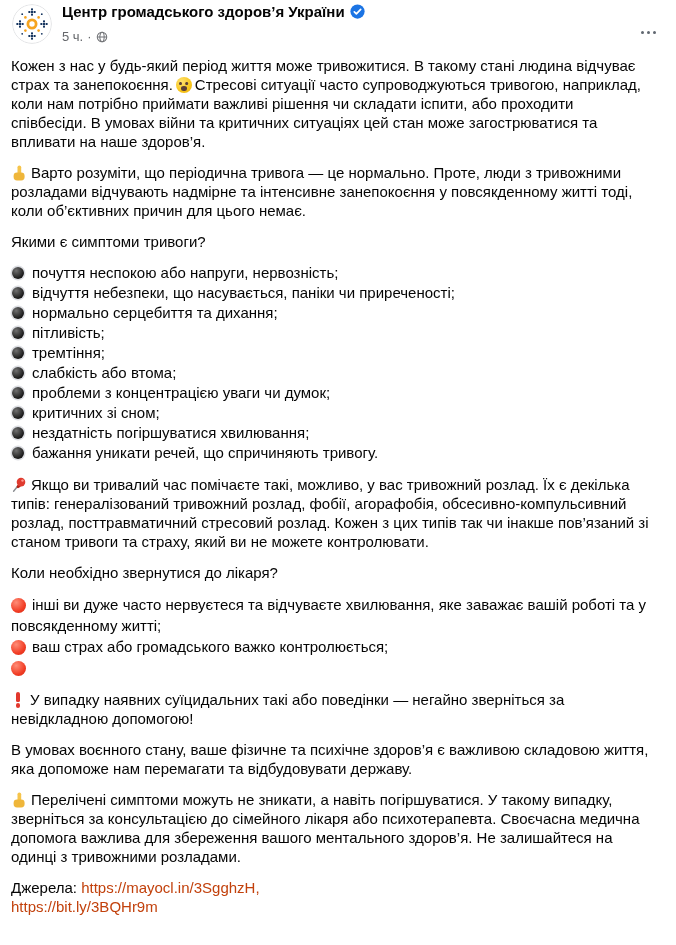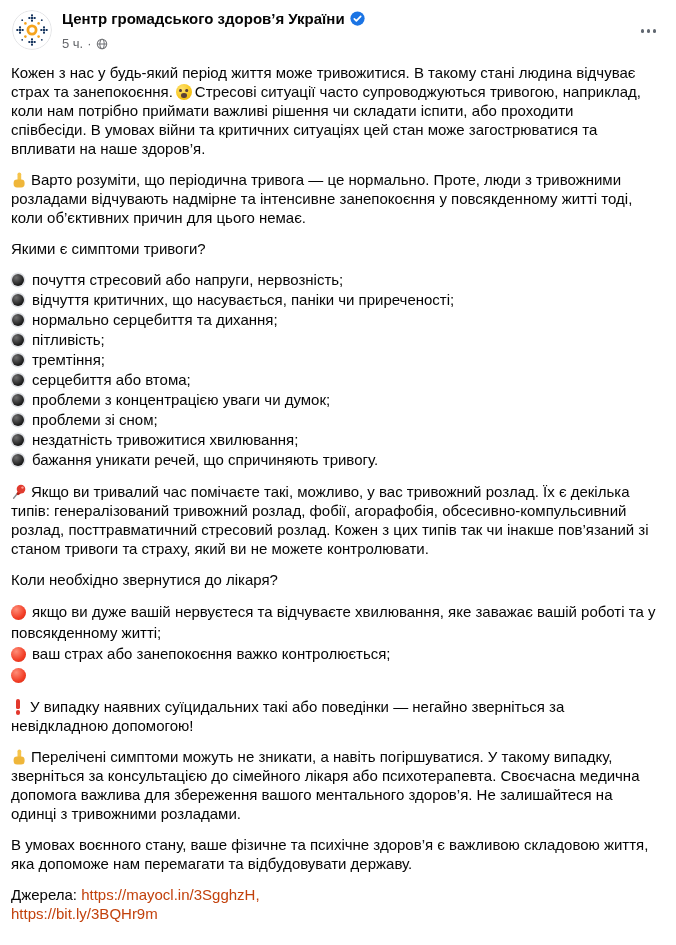--- a/index.html
+++ b/index.html
@@ -5,21 +5,21 @@
   html,body{margin:0;padding:0;background:#fff;}
   body{
     width:676px;
     font-family:"Liberation Sans", sans-serif;
     color:#050505;
     -webkit-font-smoothing:antialiased;
   }
   .post{width:676px;background:#fff;position:relative;}
 
   
-  .header{display:flex;align-items:center;padding:9px 14px 4px 12px;}
+  .header{display:flex;align-items:flex-end;padding:2px 14px 4px 12px;}
   .avatar{width:40px;height:40px;border-radius:50%;flex:0 0 40px;cursor:pointer;}
   .hmeta{margin-left:10px;flex:1;min-width:0;}
   .pname-row{display:flex;align-items:center;gap:5px;}
   .pname{font-size:15px;font-weight:700;color:#050505;line-height:19px;cursor:pointer;}
   .vbadge{width:15px;height:15px;display:inline-block;}
   .sub{display:flex;align-items:center;gap:4px;font-size:13px;color:#65676B;margin-top:8px;line-height:15px;}
   .globe{width:12px;height:12px;display:inline-block;opacity:.9;}
   .more{display:flex;gap:2.5px;align-items:center;padding:10px 6px;cursor:pointer;margin-top:2px;}
   .more i{width:3.5px;height:3.5px;border-radius:50%;background:#606770;display:block;}
 
@@ -144,62 +144,62 @@
     <div class="blk">
       <svg class="point" viewBox="0 0 16 16">
         <rect x="6.5" y="0.5" width="3.7" height="9.2" rx="1.8" fill="#f6c44a"></rect>
         <rect x="2.6" y="7.4" width="11" height="8.1" rx="3.4" fill="#efb63a"></rect>
       </svg><span>Варто розуміти, що періодична тривога — це нормально. Проте, люди з тривожними розладами відчувають надмірне та інтенсивне занепокоєння у повсякденному житті тоді, коли об’єктивних причин для цього немає.</span>
     </div>
 
     <div class="blk">Якими є симптоми тривоги?</div>
 
     <div class="list">
-      <div class="li"><span class="bdot"></span><span>почуття стресовий або напруги, нервозність;</span></div>
-      <div class="li"><span class="bdot"></span><span>відчуття критичних, що насувається, паніки чи приреченості;</span></div>
+      <div class="li"><span class="bdot"></span><span>почуття неспокою або напруги, нервозність;</span></div>
+      <div class="li"><span class="bdot"></span><span>відчуття небезпеки, що насувається, паніки чи приреченості;</span></div>
       <div class="li"><span class="bdot"></span><span>нормально серцебиття та дихання;</span></div>
       <div class="li"><span class="bdot"></span><span>пітливість;</span></div>
       <div class="li"><span class="bdot"></span><span>тремтіння;</span></div>
-      <div class="li"><span class="bdot"></span><span>серцебиття або втома;</span></div>
+      <div class="li"><span class="bdot"></span><span>слабкість або втома;</span></div>
       <div class="li"><span class="bdot"></span><span>проблеми з концентрацією уваги чи думок;</span></div>
-      <div class="li"><span class="bdot"></span><span>проблеми зі сном;</span></div>
-      <div class="li"><span class="bdot"></span><span>нездатність тривожитися хвилювання;</span></div>
+      <div class="li"><span class="bdot"></span><span>критичних зі сном;</span></div>
+      <div class="li"><span class="bdot"></span><span>нездатність погіршуватися хвилювання;</span></div>
       <div class="li"><span class="bdot"></span><span>бажання уникати речей, що спричиняють тривогу.</span></div>
     </div>
 
     <div class="blk">
       <svg class="pin" viewBox="0 0 16 16">
         <line x1="6" y1="10" x2="2.6" y2="14.3" stroke="#8a8d91" stroke-width="1.4" stroke-linecap="round"></line>
         <ellipse cx="8" cy="8.8" rx="2.8" ry="1.7" fill="#b32215" transform="rotate(-40 8 8.8)"></ellipse>
         <circle cx="10" cy="5.1" r="4.3" fill="#e03b2f"></circle>
         <circle cx="11.5" cy="3.6" r="1.2" fill="#ff9c92"></circle>
       </svg><span>Якщо ви тривалий час помічаєте такі, можливо, у вас тривожний розлад. Їх є декілька типів: генералізований тривожний розлад, фобії, агорафобія, обсесивно-компульсивний розлад, посттравматичний стресовий розлад. Кожен з цих типів так чи інакше пов’язаний зі станом тривоги та страху, який ви не можете контролювати.</span>
     </div>
 
     <div class="blk">Коли необхідно звернутися до лікаря?</div>
 
     <div class="list redlist">
-      <div class="li"><span class="rdot"></span><span>якщо ви дуже вашій нервуєтеся та відчуваєте хвилювання, яке заважає вашій роботі та у повсякденному житті;</span></div>
-      <div class="li"><span class="rdot"></span><span>ваш страх або занепокоєння важко контролюється;</span></div>
+      <div class="li"><span class="rdot"></span><span>інші ви дуже часто нервуєтеся та відчуваєте хвилювання, яке заважає вашій роботі та у повсякденному житті;</span></div>
+      <div class="li"><span class="rdot"></span><span>ваш страх або громадського важко контролюється;</span></div>
       <div class="li"><span class="rdot"></span></div>
     </div>
 
     <div class="blk">
       <span class="excl"></span><span>У випадку наявних суїцидальних такі або поведінки — негайно зверніться за невідкладною допомогою!</span>
     </div>
+
+    <div class="blk">В умовах воєнного стану, ваше фізичне та психічне здоров’я є важливою складовою життя, яка допоможе нам перемагати та відбудовувати державу.</div>
 
     <div class="blk">
       <svg class="point" viewBox="0 0 16 16">
         <rect x="6.5" y="0.5" width="3.7" height="9.2" rx="1.8" fill="#f6c44a"></rect>
         <rect x="2.6" y="7.4" width="11" height="8.1" rx="3.4" fill="#efb63a"></rect>
       </svg><span>Перелічені симптоми можуть не зникати, а навіть погіршуватися. У такому випадку, зверніться за консультацією до сімейного лікаря або психотерапевта. Своєчасна медична допомога важлива для збереження вашого ментального здоров’я. Не залишайтеся на одинці з тривожними розладами.</span>
     </div>
 
-    <div class="blk">В умовах воєнного стану, ваше фізичне та психічне здоров’я є важливою складовою життя, яка допоможе нам перемагати та відбудовувати державу.</div>
-
     <div class="blk">
       <span>Джерела:</span>
       <a class="link">https://mayocl.in/3SgghzH,</a>
       <br>
       <a class="link">https://bit.ly/3BQHr9m</a>
     </div>
 
   </div>
 </div>
 

